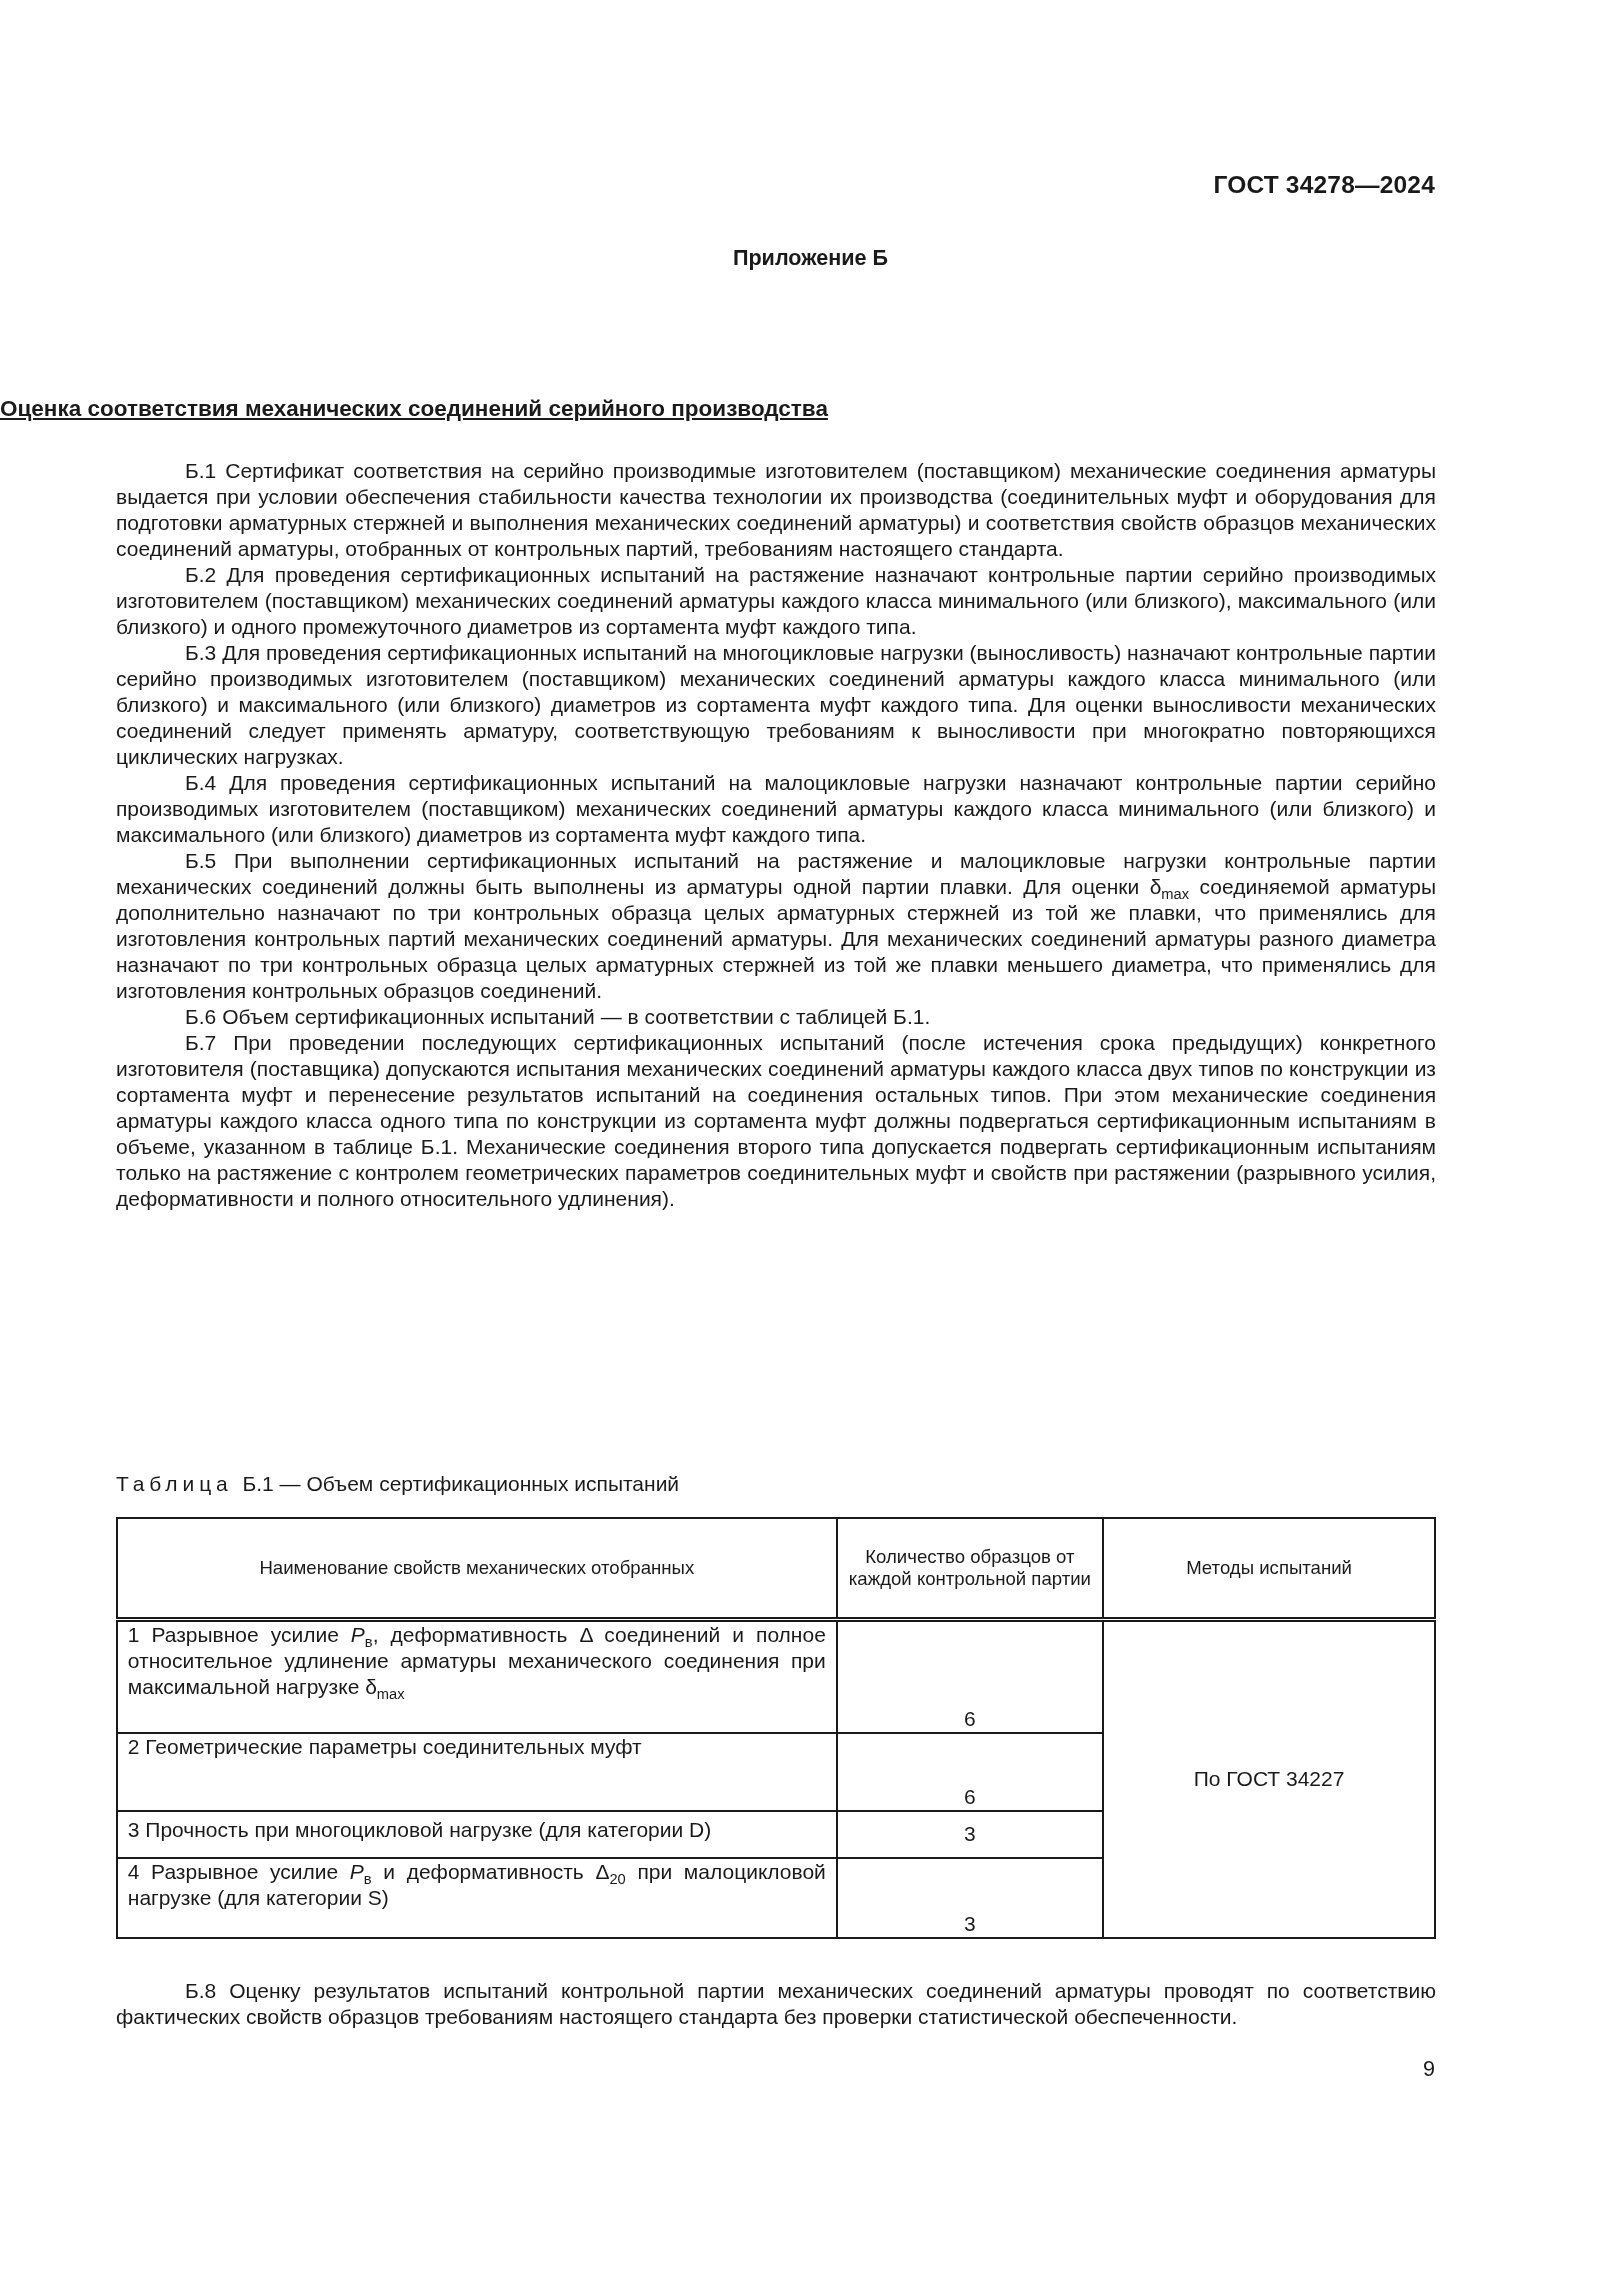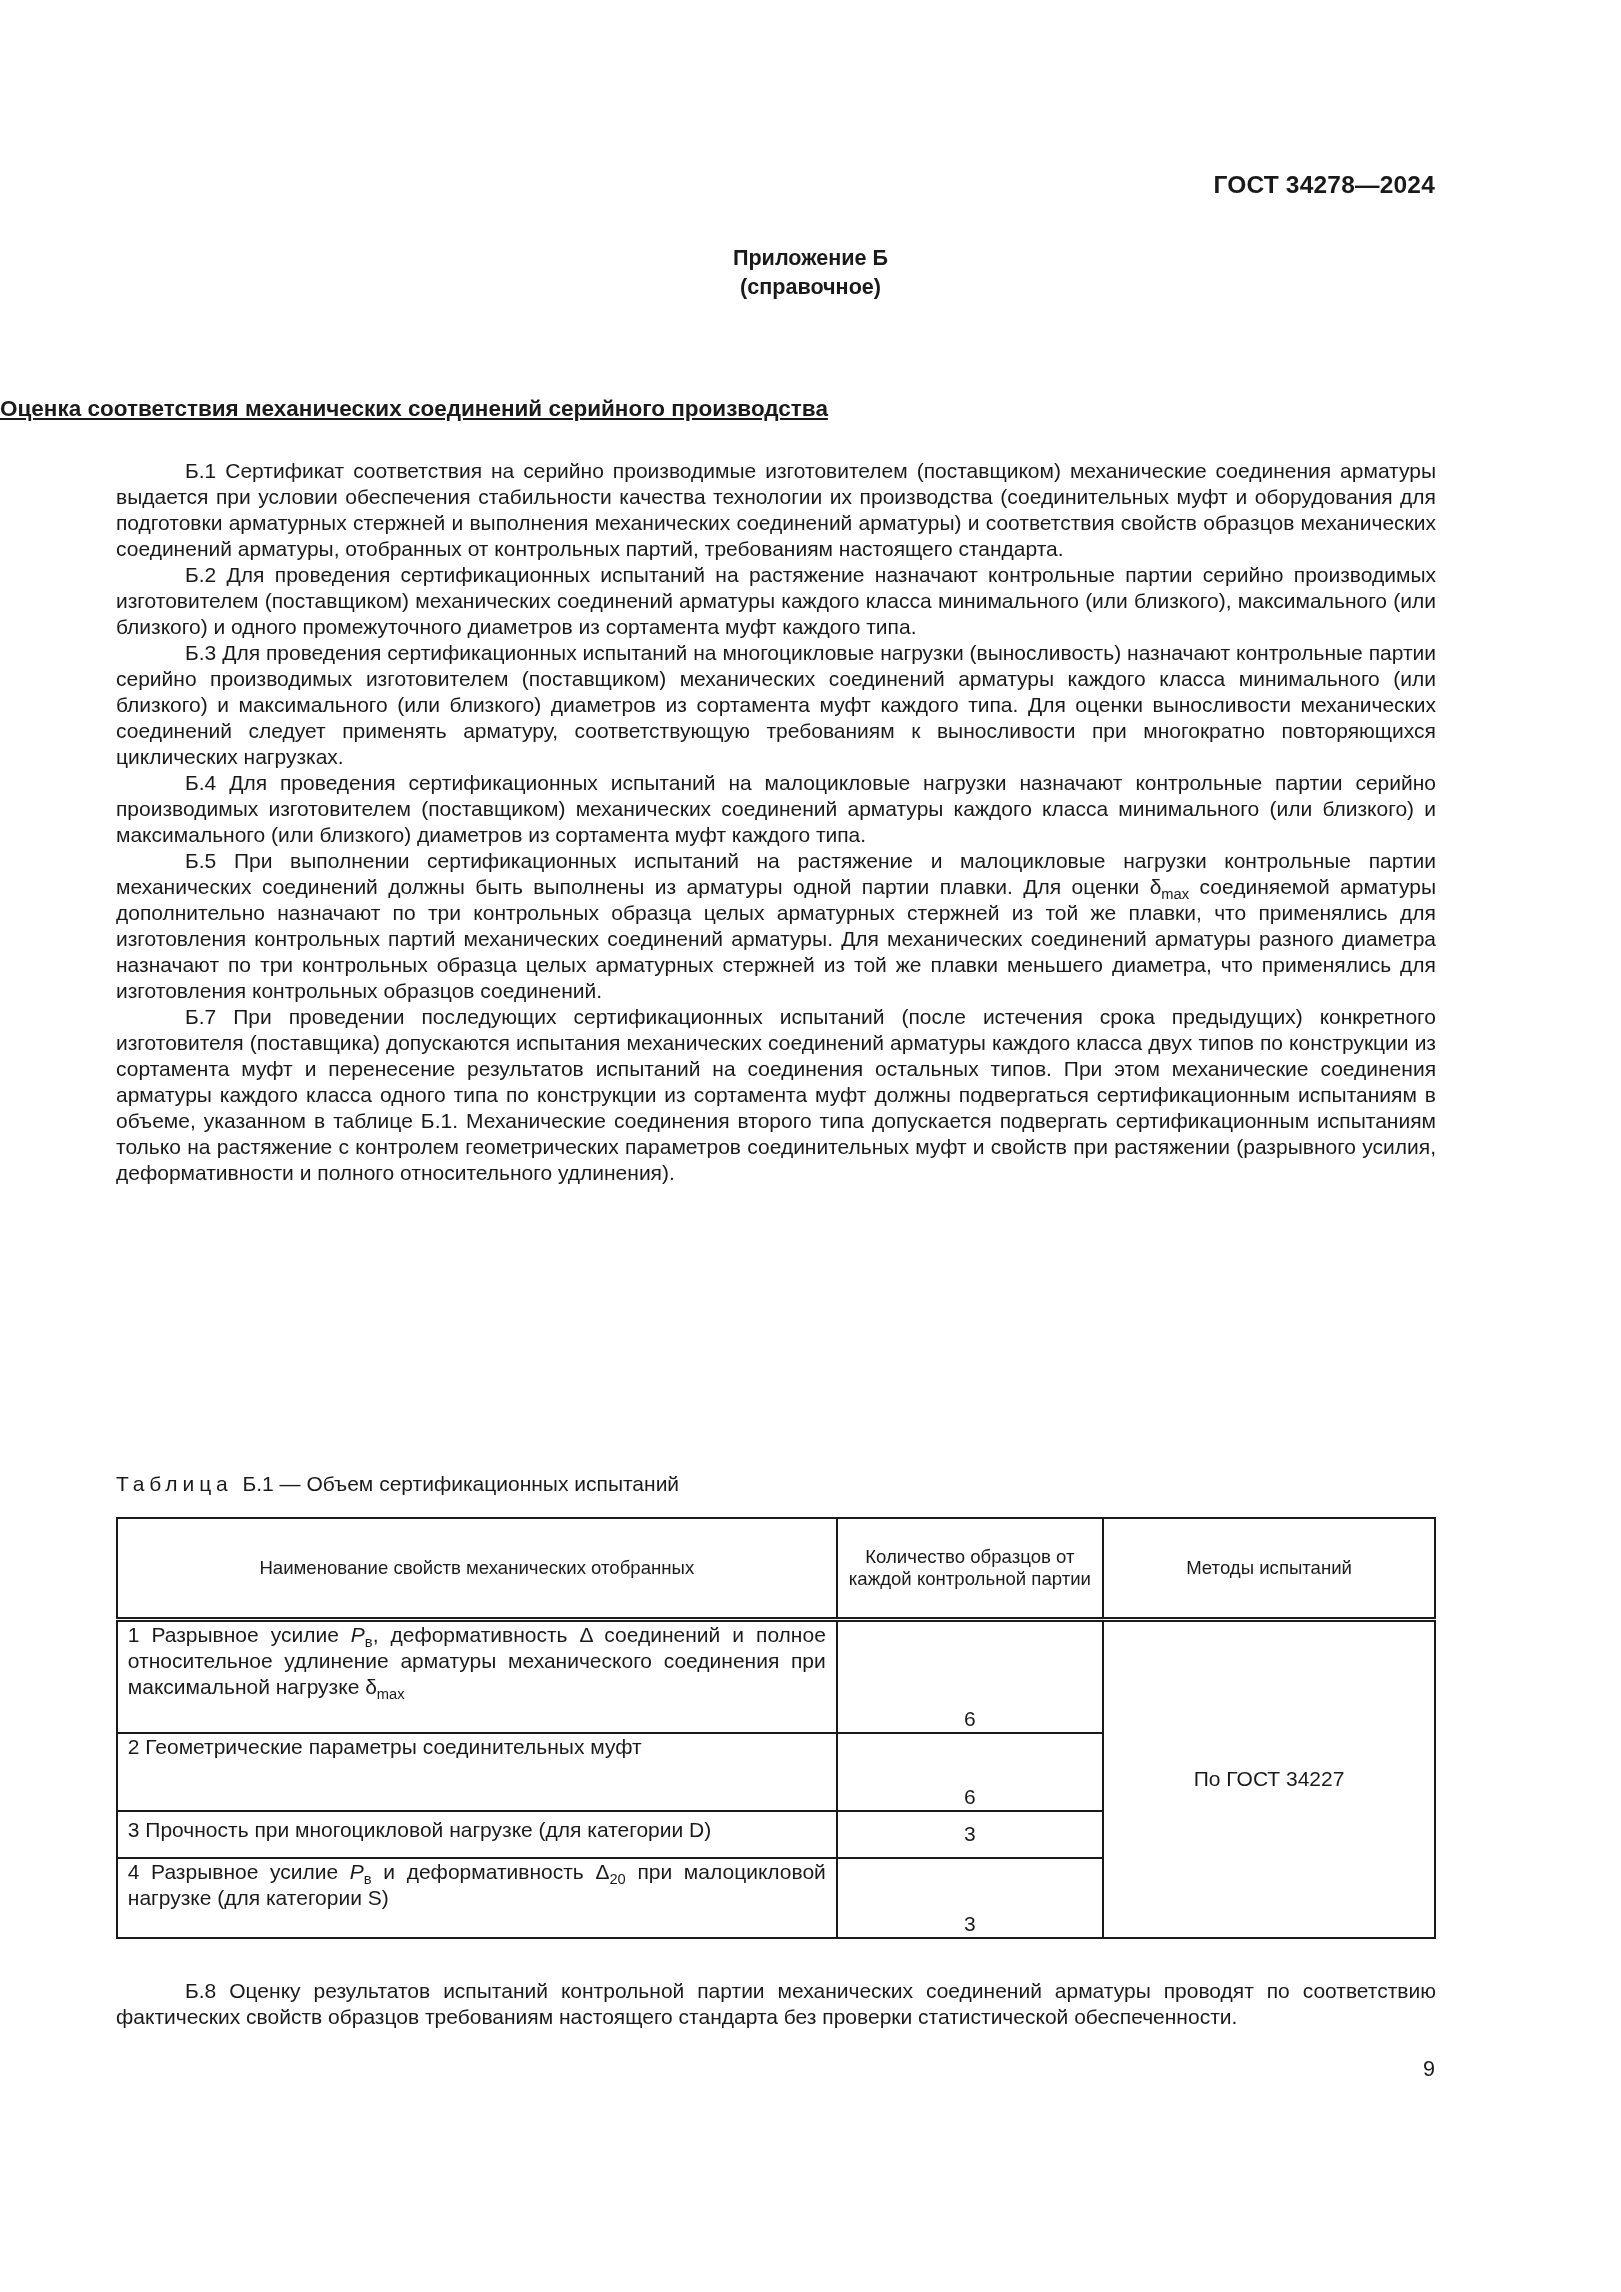--- a/index.html
+++ b/index.html
@@ -47,31 +47,31 @@
   #body-bottom { top: 1978px; }
   .page-num { position: absolute; top: 2056px; right: 186px; font-size: 21.6px; }
 </style>
 </head>
 <body>
 
 <div class="doc-code">ГОСТ 34278—2024</div>
 
 <div class="appendix">
   <div>Приложение Б</div>
-  <div>(справочное)</div>
 </div>
 
 <div class="title">Оценка соответствия механических соединений серийного производства</div>
 
 <div class="body-text" id="body-top">
   <p>Б.1  Сертификат соответствия на серийно производимые изготовителем (поставщиком) механические соединения арматуры выдается при условии обеспечения стабильности качества технологии их производства (соединительных муфт и оборудования для подготовки арматурных стержней и выполнения механических соединений арматуры) и соответствия свойств образцов механических соединений арматуры, отобранных от контрольных партий, требованиям настоящего стандарта.</p>
   <p>Б.2 Для проведения сертификационных испытаний на растяжение назначают контрольные партии серийно производимых изготовителем (поставщиком) механических соединений арматуры каждого класса минимального (или близкого), максимального (или близкого) и одного промежуточного диаметров из сортамента муфт каждого типа.</p>
   <p>Б.3 Для проведения сертификационных испытаний на многоцикловые нагрузки (выносливость) назначают контрольные партии серийно производимых изготовителем (поставщиком) механических соединений арматуры каждого класса минимального (или близкого) и максимального (или близкого) диаметров из сортамента муфт каждого типа. Для оценки выносливости механических соединений следует применять арматуру, соответствующую требованиям к выносливости при многократно повторяющихся циклических нагрузках.</p>
   <p>Б.4  Для проведения сертификационных испытаний на малоцикловые нагрузки назначают контрольные партии серийно производимых изготовителем (поставщиком) механических соединений арматуры каждого класса минимального (или близкого) и максимального (или близкого) диаметров из сортамента муфт каждого типа.</p>
   <p><span>Б.5 При выполнении сертификационных испытаний на растяжение и малоцикловые нагрузки контрольные партии механических соединений должны быть выполнены из арматуры одной партии плавки. Для оценки δ</span><sub>max</sub><span> соединяемой арматуры дополнительно назначают по три контрольных образца целых арматурных стержней из той же плавки, что применялись для изготовления контрольных партий механических соединений арматуры. Для механических соединений арматуры разного диаметра назначают по три контрольных образца целых арматурных стержней из той же плавки меньшего диаметра, что применялись для изготовления контрольных образцов соединений.</span></p>
+  <p>Б.6  Объем сертификационных испытаний — в соответствии с таблицей Б.1.</p>
   <p>Б.7  При проведении последующих сертификационных испытаний (после истечения срока предыдущих) конкретного изготовителя (поставщика) допускаются испытания механических соединений арматуры каждого класса двух типов по конструкции из сортамента муфт и перенесение результатов испытаний на соединения остальных типов. При этом механические соединения арматуры каждого класса одного типа по конструкции из сортамента муфт должны подвергаться сертификационным испытаниям в объеме, указанном в таблице Б.1. Механические соединения второго типа допускается подвергать сертификационным испытаниям только на растяжение с контролем геометрических параметров соединительных муфт и свойств при растяжении (разрывного усилия, деформативности и полного относительного удлинения).</p>
 </div>
 
 <div class="table-caption">
   <span class="spaced">Таблица</span><span>Б.1 — Объем сертификационных испытаний</span>
 </div>
 
 <table class="spec">
   <thead>
     <tr>

